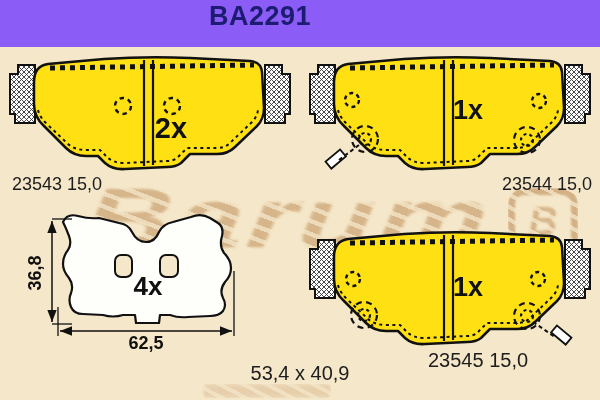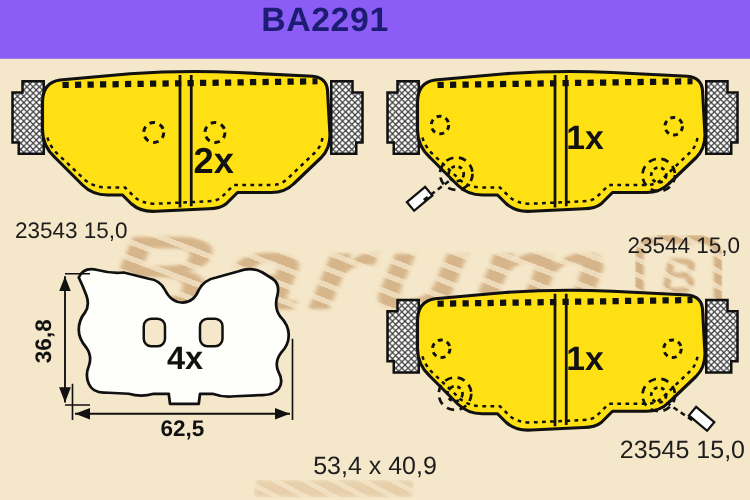--- a/index.html
+++ b/index.html
@@ -21,22 +21,22 @@
       border-radius:16px;display:flex;align-items:center;justify-content:center;
       font-size:40px;font-weight:bold;font-style:italic;}
   .wm-frag{left:203px;top:384px;width:128px;height:14px;background:rgba(193,148,97,.28);
       border-radius:4px;filter:blur(2px);}
 
   svg{position:absolute;z-index:2;}
   svg text{font-family:"Liberation Sans","DejaVu Sans",sans-serif;font-weight:bold;fill:#111;}
 
   .lbl{position:absolute;z-index:3;font-weight:normal;color:#1d1d1d;white-space:nowrap;}
   .pn1{left:12px;top:174px;font-size:18px;}
-  .pn2{left:430px;top:174px;width:162px;text-align:right;font-size:18px;margin-top:12px;}
-  .pn3{left:428px;top:349px;width:168px;text-align:right;font-size:20px;}
+  .pn2{left:430px;top:174px;width:162px;text-align:right;font-size:18px;}
+  .pn3{left:428px;top:349px;width:168px;font-size:20px;}
   .dim-overall{left:225px;top:362px;width:150px;text-align:center;font-size:20px;}
 </style>
 </head>
 <body>
 
 <div id="stage">
 
   <div class="header">
     <div class="title">BA2291</div>
   </div>

